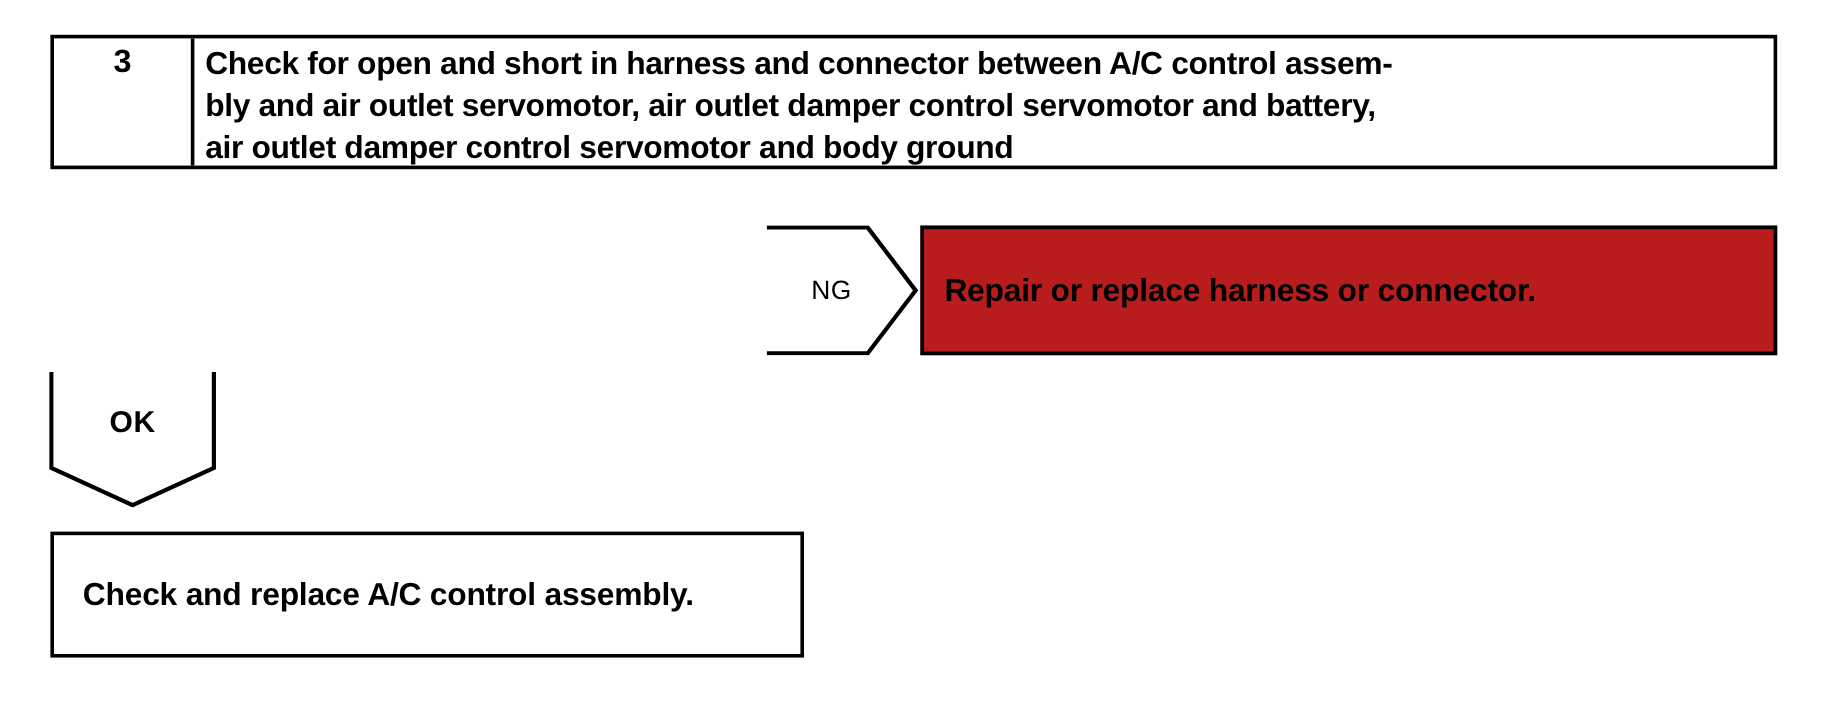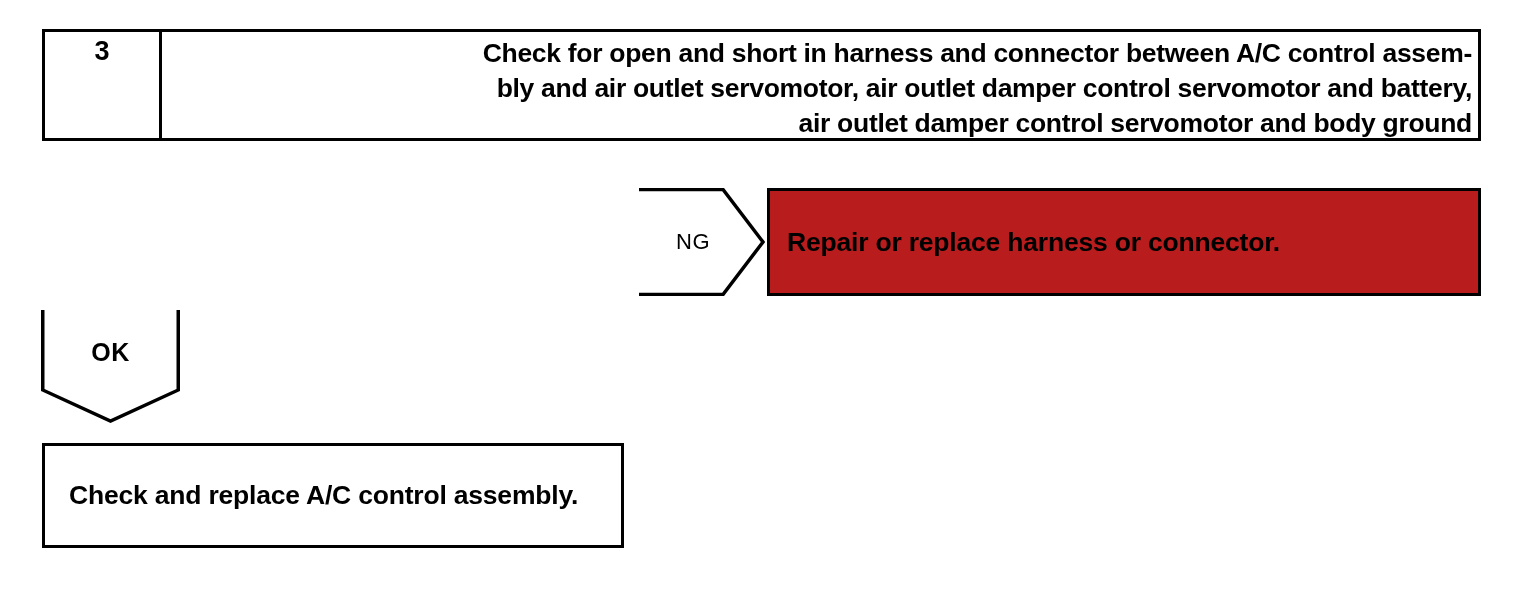--- a/index.html
+++ b/index.html
@@ -48,21 +48,20 @@
   .step-number {
     font-size: 27px;
     font-weight: bold;
     line-height: 1;
     letter-spacing: 0px;
   }
   .step-text-cell {
     flex: 1;
     padding: 4px 6px 0 9px;
     box-sizing: border-box;
-    text-align: right;
   }
   .step-text {
     font-size: 26.5px;
     font-weight: bold;
     line-height: 35px;
     letter-spacing: -0.3px;
     white-space: pre-line;
   }
 
   
@@ -137,21 +136,21 @@
     font-size: 25px;
     font-weight: bold;
     letter-spacing: 0.5px;
   }
 
   
   .final-box {
     position: absolute;
     left: 42px;
     top: 443px;
-    width: 582px;
+    width: 628px;
     height: 105px;
     border: 3px solid #000;
     box-sizing: border-box;
     background: #fff;
     display: flex;
     align-items: center;
     padding-left: 24px;
   }
   .final-box-text {
     font-size: 26.5px;

